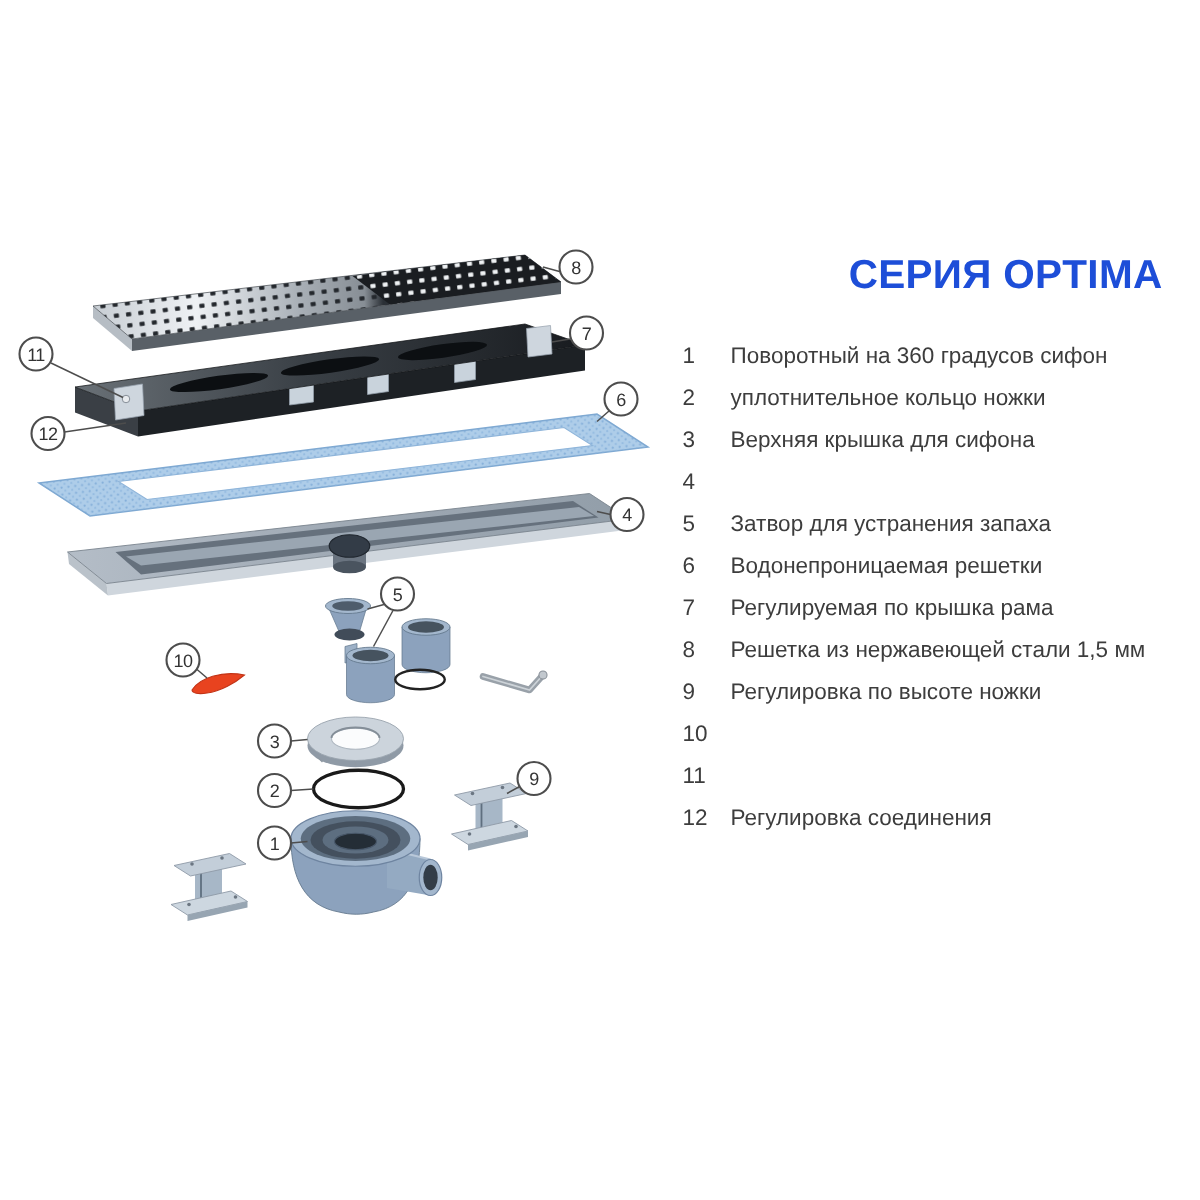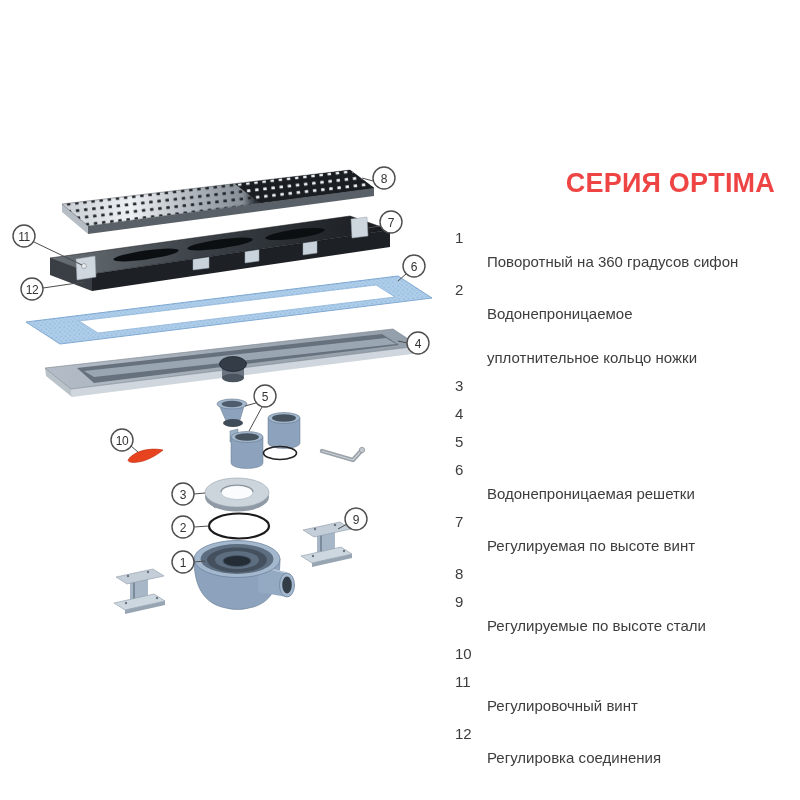--- a/index.html
+++ b/index.html
@@ -1,24 +1,24 @@
 <!DOCTYPE html>
 <html><head>
 <meta charset="utf-8">
 <style>
   html,body{margin:0;padding:0;background:#fff;}
   .page{position:relative;width:800px;height:800px;background:#ffffff;overflow:hidden;
         font-family:"Liberation Sans",sans-serif;}
   .title{position:absolute;top:168px;right:25px;font-size:27px;font-weight:bold;
-         color:#ef4444;letter-spacing:0.2px;white-space:nowrap;}
+         color:#1d4ed8;letter-spacing:0.2px;white-space:nowrap;}
   .legend{position:absolute;left:455px;top:228px;width:310px;list-style:none;margin:0;padding:0;}
   .legend-row{display:flex;margin-bottom:8px;color:#3d3d3d;font-size:15px;line-height:20px;}
   .legend-num{width:32px;flex:0 0 32px;}
   .legend-label{flex:1;}
-  .legend-label span{display:block;margin-top:24px;}
+  .legend-label span{display:block;}
   .legend-label span:empty{display:none;}
   svg text{font-family:"Liberation Sans",sans-serif;}
   .co-circle{fill:#ffffff;stroke:#4d4d4d;stroke-width:1.4;}
   .co-line{stroke:#4d4d4d;stroke-width:1;fill:none;}
   .co-num{font-size:12px;fill:#333;text-anchor:middle;letter-spacing:-0.4px;}
 </style>
 </head>
 <body>
 
 <div class="page">
@@ -28,62 +28,67 @@
   <ol class="legend">
     <li class="legend-row">
         <span class="legend-num">1</span>
         <span class="legend-label">
           <span>Поворотный на 360 градусов сифон</span>
         </span>
       </li>
     <li class="legend-row">
         <span class="legend-num">2</span>
         <span class="legend-label">
-          <span>Водонепроницаемое</span>
           <span>уплотнительное кольцо ножки</span>
         </span>
       </li>
     <li class="legend-row">
         <span class="legend-num">3</span>
+        <span class="legend-label">
+          <span>Верхняя крышка для сифона</span>
+        </span>
       </li>
     <li class="legend-row">
         <span class="legend-num">4</span>
       </li>
     <li class="legend-row">
         <span class="legend-num">5</span>
+        <span class="legend-label">
+          <span>Затвор для устранения запаха</span>
+        </span>
       </li>
     <li class="legend-row">
         <span class="legend-num">6</span>
         <span class="legend-label">
           <span>Водонепроницаемая решетки</span>
         </span>
       </li>
     <li class="legend-row">
         <span class="legend-num">7</span>
         <span class="legend-label">
-          <span>Регулируемая по высоте винт</span>
+          <span>Регулируемая по крышка рама</span>
         </span>
       </li>
     <li class="legend-row">
         <span class="legend-num">8</span>
+        <span class="legend-label">
+          <span>Решетка из нержавеющей стали 1,5 мм</span>
+        </span>
       </li>
     <li class="legend-row">
         <span class="legend-num">9</span>
         <span class="legend-label">
-          <span>Регулируемые по высоте стали</span>
+          <span>Регулировка по высоте ножки</span>
         </span>
       </li>
     <li class="legend-row">
         <span class="legend-num">10</span>
       </li>
     <li class="legend-row">
         <span class="legend-num">11</span>
-        <span class="legend-label">
-          <span>Регулировочный винт</span>
-        </span>
       </li>
     <li class="legend-row">
         <span class="legend-num">12</span>
         <span class="legend-label">
           <span>Регулировка соединения</span>
         </span>
       </li>
   </ol>
 
   <svg width="460" height="800" viewBox="0 0 460 800" style="position:absolute;left:0;top:0;">

